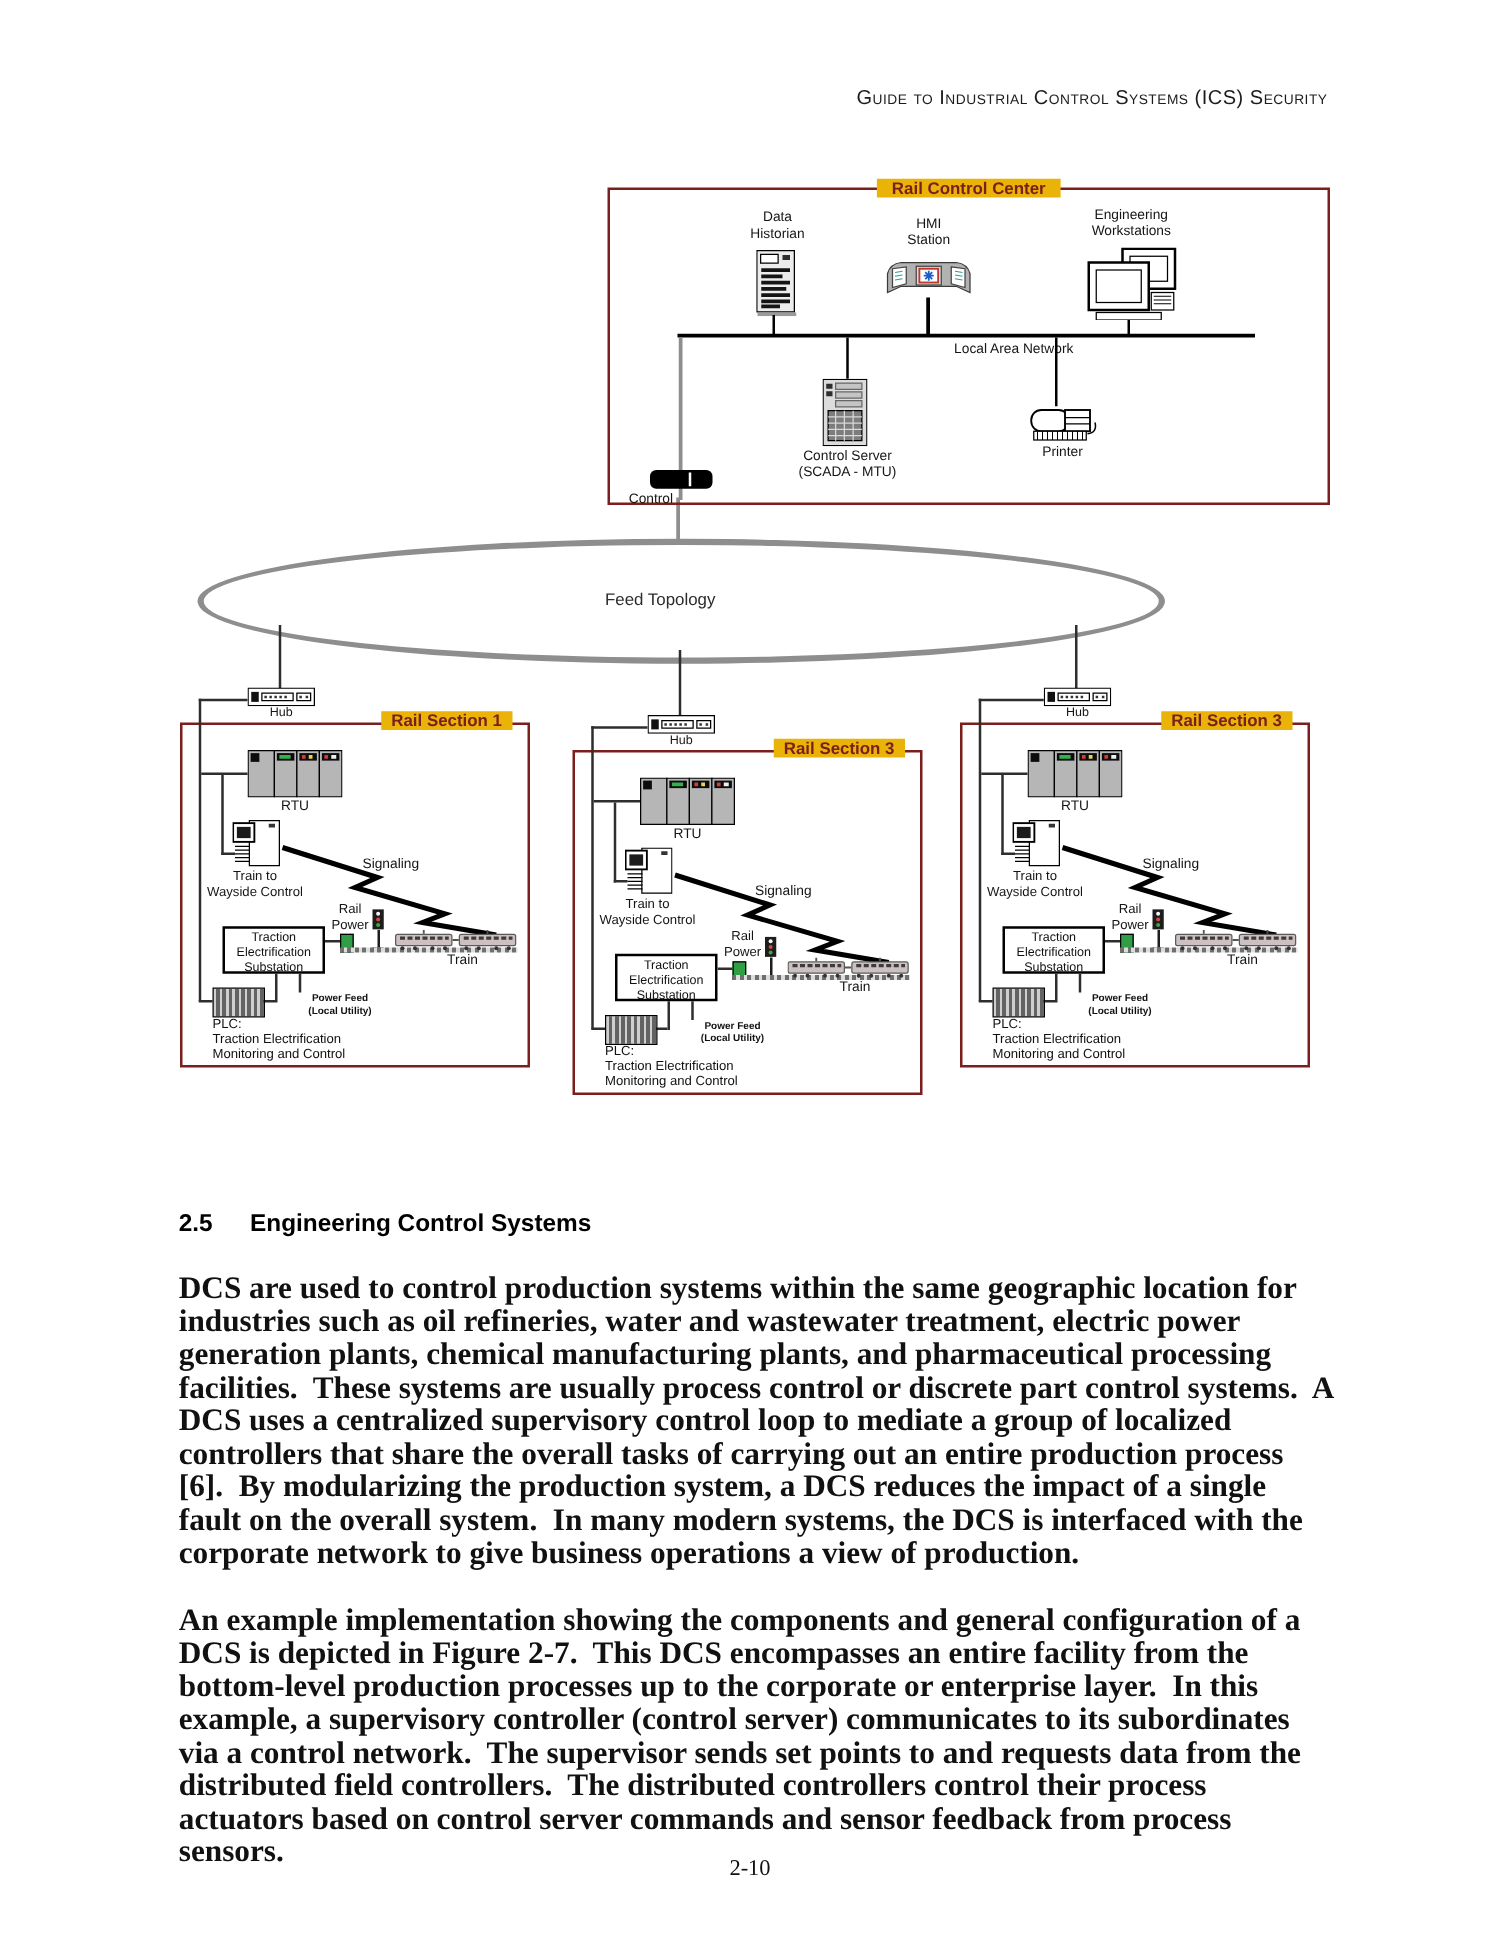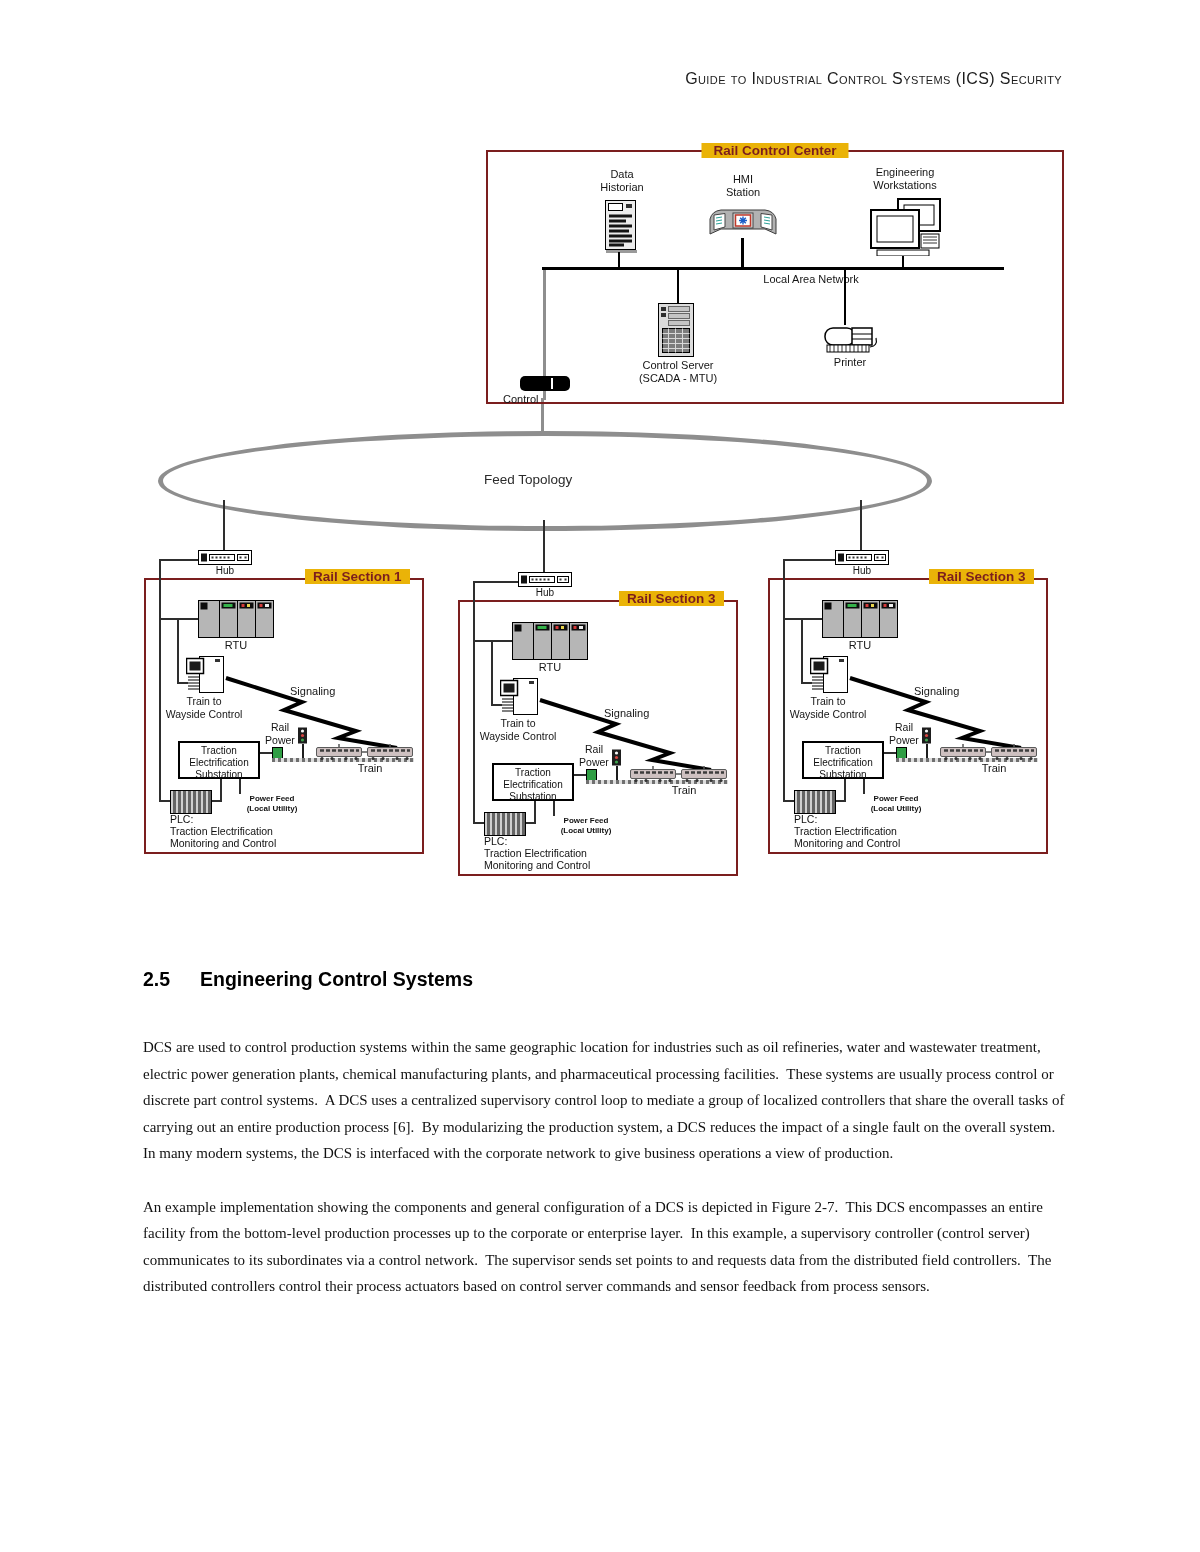--- a/index.html
+++ b/index.html
@@ -40,21 +40,21 @@
   .feed-lbl{position:absolute;font-family:"Liberation Sans",sans-serif;font-weight:bold;font-size:8px;
         line-height:1.3;text-align:center;}
   .plc-lbl{position:absolute;font-family:"Liberation Sans",sans-serif;font-size:10.5px;line-height:1.15;
         text-align:left;white-space:nowrap;}
   
   .caption{position:absolute;left:0;top:898px;width:1200px;text-align:center;
         font:bold 16.5px "Liberation Sans",sans-serif;color:#000;white-space:pre-wrap;}
   .heading{position:absolute;left:143px;top:968px;font:bold 19.5px "Liberation Sans",sans-serif;color:#000;}
   .heading .num{display:inline-block;width:57px;}
   .bodytext{position:absolute;left:143px;top:1018px;width:925px;}
-  .bodytext p{margin:16px 0 27px 0;font-size:15px;line-height:26.5px;white-space:pre-wrap;}
+  .bodytext p{margin:0 0 27px 0;font-size:25px;line-height:26.5px;white-space:pre-wrap;font-weight:bold;}
   .pagenum{position:absolute;left:0;top:1484px;width:1200px;text-align:center;font-size:18px;}
 </style>
 </head>
 <body>
 
 <div class="page">
 
   <div class="running-head">Guide to Industrial Control Systems (ICS) Security</div>
 
   <div class="lineg" style="left:541px;top:398px;width:3px;height:36px"></div>
@@ -484,14 +484,15 @@
 
   <div class="heading">
     <span class="num">2.5</span><span>Engineering Control Systems</span>
   </div>
 
   <div class="bodytext">
     <p>DCS are used to control production systems within the same geographic location for industries such as oil refineries, water and wastewater treatment, electric power generation plants, chemical manufacturing plants, and pharmaceutical processing facilities.  These systems are usually process control or discrete part control systems.  A DCS uses a centralized supervisory control loop to mediate a group of localized controllers that share the overall tasks of carrying out an entire production process [6].  By modularizing the production system, a DCS reduces the impact of a single fault on the overall system.  In many modern systems, the DCS is interfaced with the corporate network to give business operations a view of production.</p>
     <p>An example implementation showing the components and general configuration of a DCS is depicted in Figure 2-7.  This DCS encompasses an entire facility from the bottom-level production processes up to the corporate or enterprise layer.  In this example, a supervisory controller (control server) communicates to its subordinates via a control network.  The supervisor sends set points to and requests data from the distributed field controllers.  The distributed controllers control their process actuators based on control server commands and sensor feedback from process sensors.</p>
   </div>
 
+  <div class="pagenum">2-10</div>
 
 </div>
 
 </body></html>

